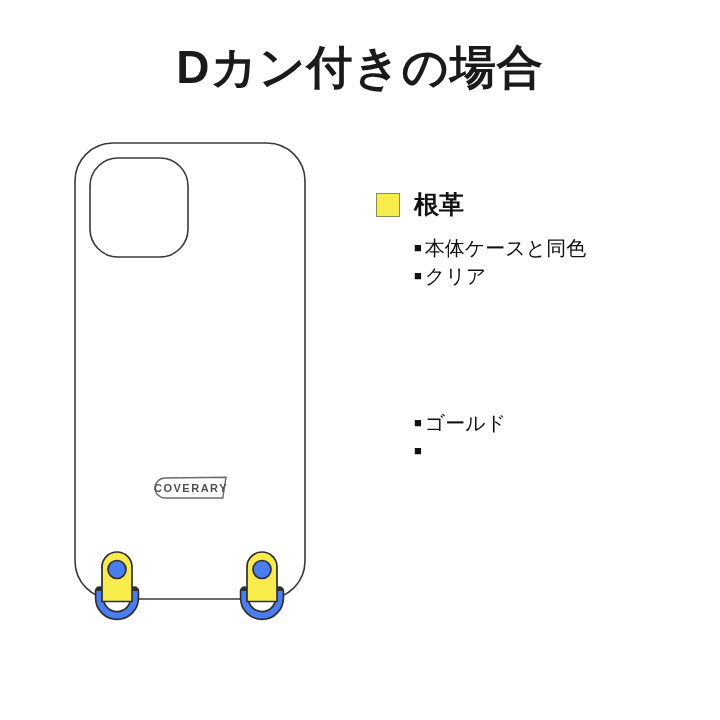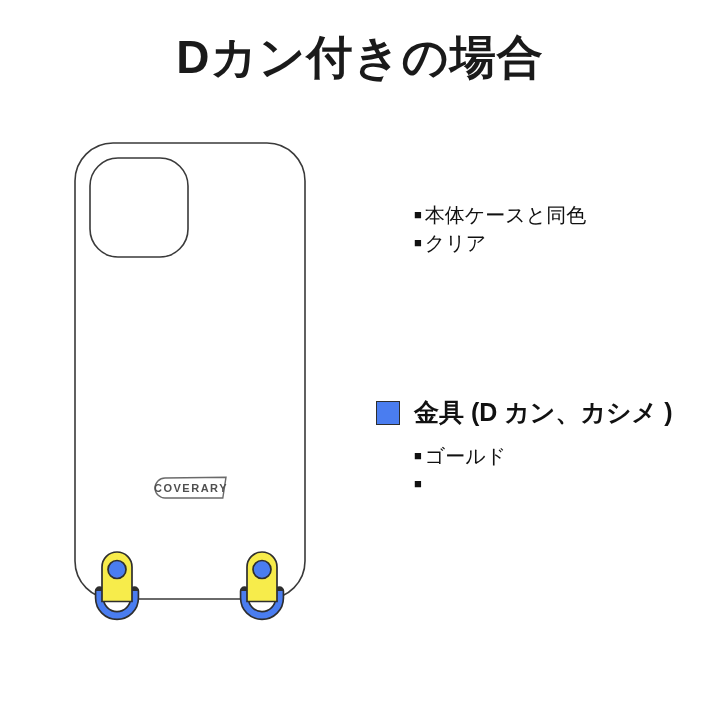--- a/index.html
+++ b/index.html
@@ -10,21 +10,21 @@
   }
   .canvas {
     position: relative;
     width: 720px;
     height: 720px;
     background: #ffffff;
     overflow: hidden;
   }
   .page-title {
     position: absolute;
-    top: 32px;
+    top: 42px;
     left: 0;
     width: 720px;
     margin: 0;
     text-align: center;
     font-size: 46px;
     line-height: 1.1;
     font-weight: 700;
     letter-spacing: 1px;
     color: #1a1a1a;
   }
@@ -108,37 +108,37 @@
 
     <path d="M 247,601.5 L 247,567 A 15 15 0 0 1 277,567 L 277,601.5 Z" stroke-width="1.7" style="fill: rgb(247, 236, 75); stroke: rgb(46, 46, 46);"></path>
 
     <circle cx="117" cy="569.5" r="9" stroke-width="1.7" style="fill: rgb(74, 125, 240); stroke: rgb(46, 46, 46);"></circle>
     <circle cx="262" cy="569.5" r="9" stroke-width="1.7" style="fill: rgb(74, 125, 240); stroke: rgb(46, 46, 46);"></circle>
   </svg>
 
   <div class="legend">
 
     <div class="legend-group g1">
+      <div class="g-head">
+        <span class="swatch" style="background-color: rgb(247, 236, 75); border-color: rgb(139, 139, 85);"></span>
+        <span class="g-title">根革</span>
+      </div>
       <div class="g-items">
         <div class="g-item">
           <span class="bullet">■</span>
           <span>本体ケースと同色</span>
         </div>
         <div class="g-item">
           <span class="bullet">■</span>
           <span>クリア</span>
         </div>
       </div>
     </div>
 
     <div class="legend-group g2">
-      <div class="g-head">
-        <span class="swatch" style="background-color: rgb(74, 125, 240); border-color: rgb(46, 46, 46);"></span>
-        <span class="g-title">金具 (D カン、カシメ )</span>
-      </div>
       <div class="g-items">
         <div class="g-item">
           <span class="bullet">■</span>
           <span>ゴールド</span>
         </div>
         <div class="g-item">
           <span class="bullet">■</span>
         </div>
       </div>
     </div>

